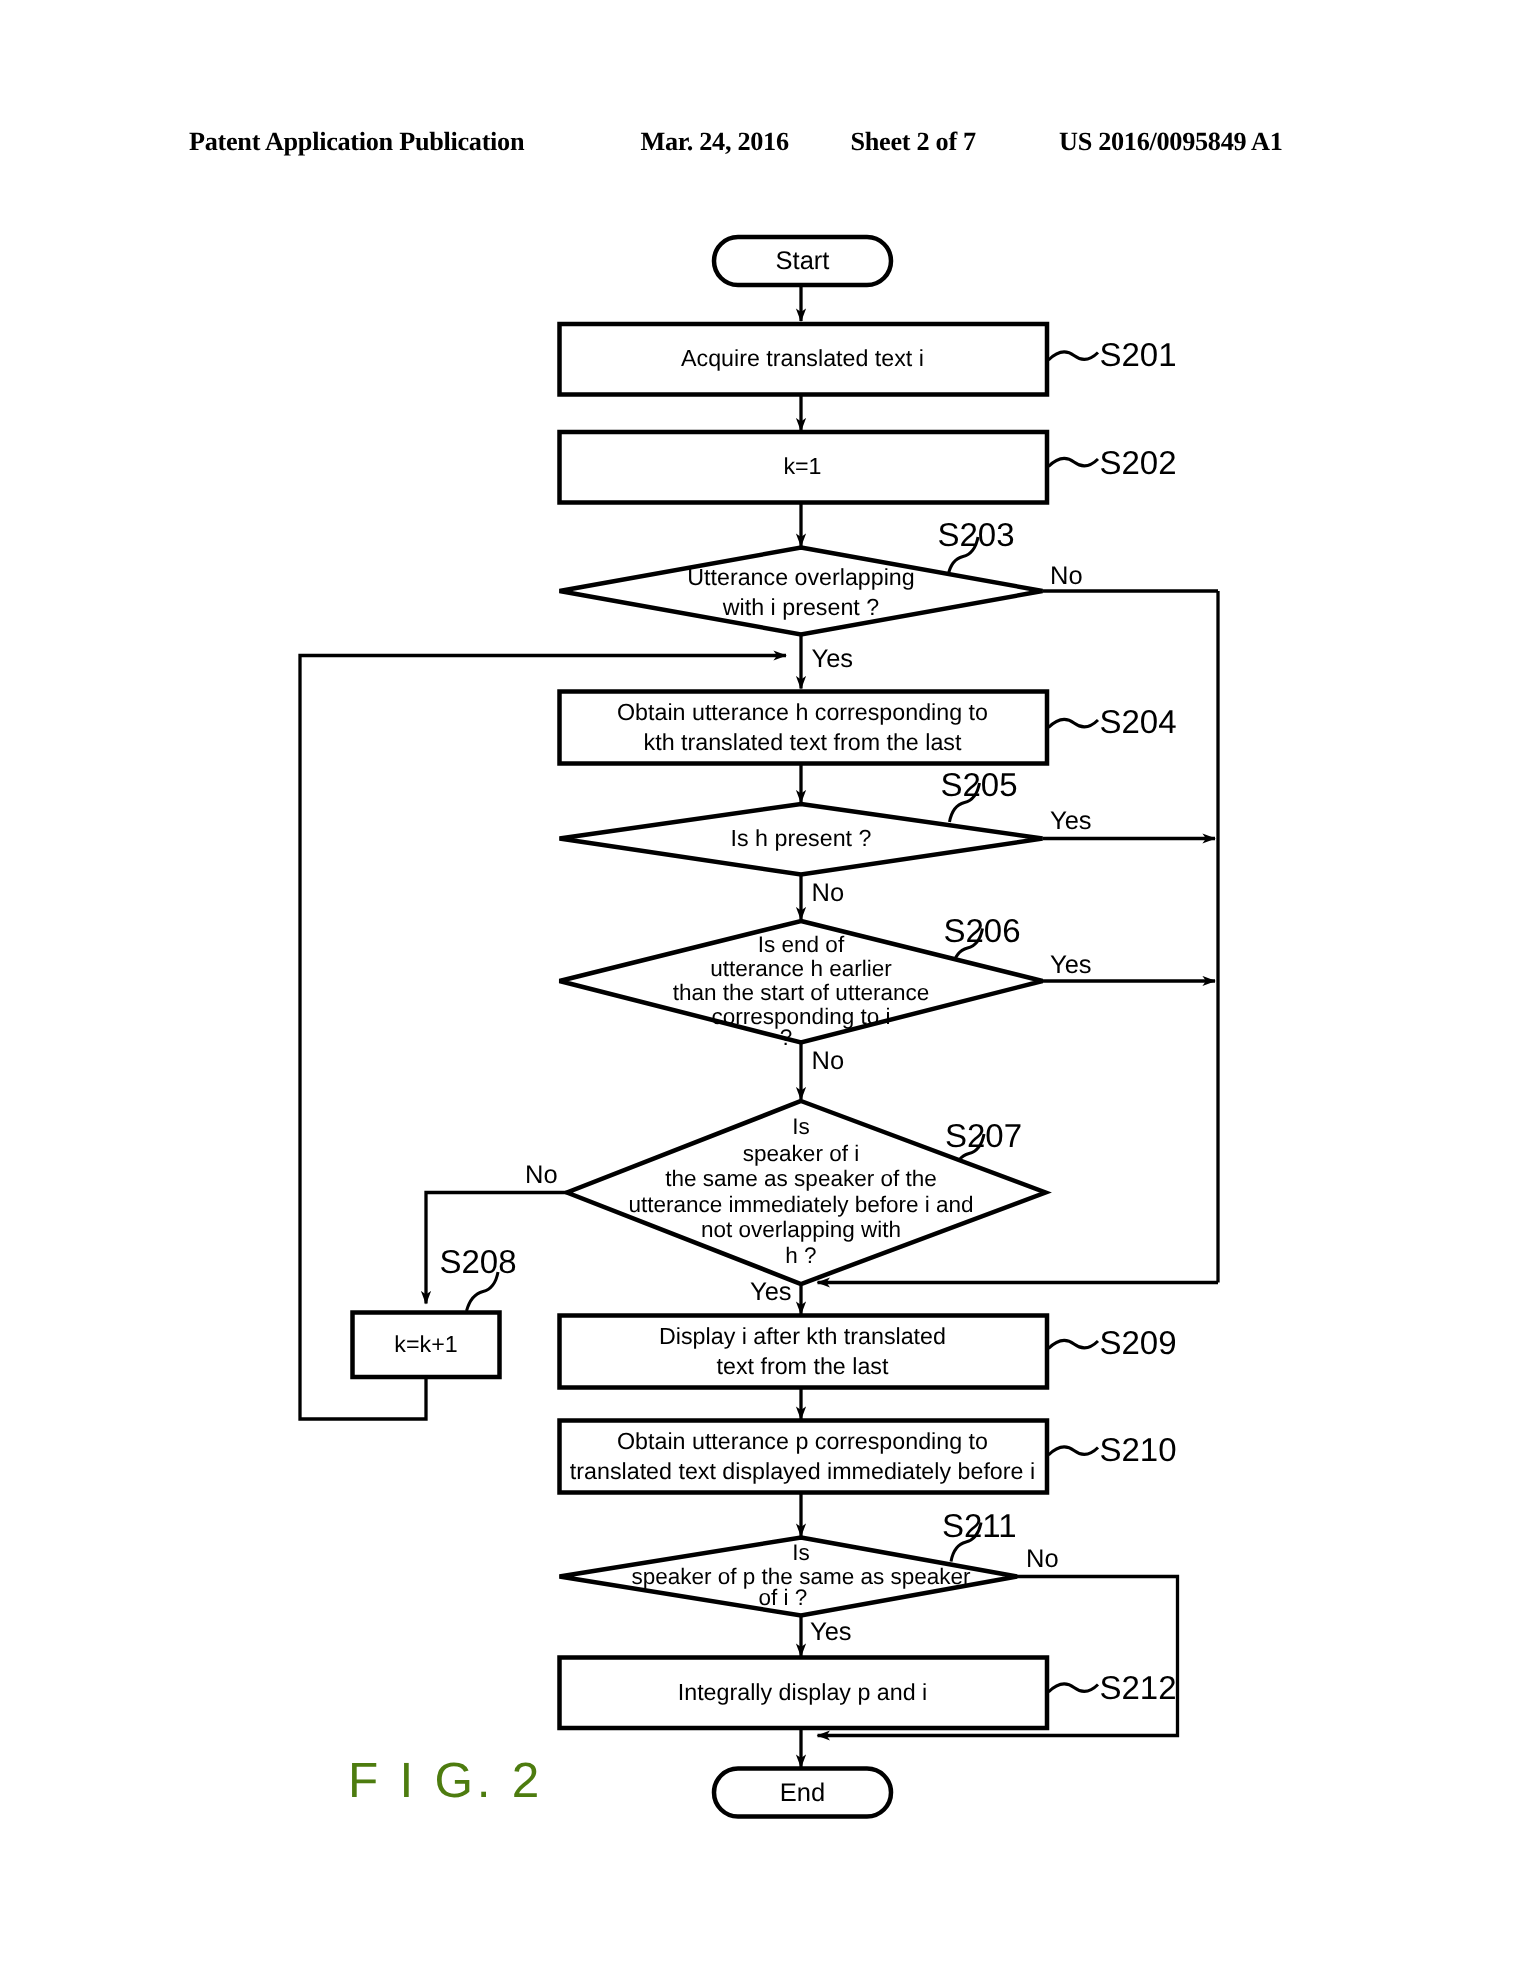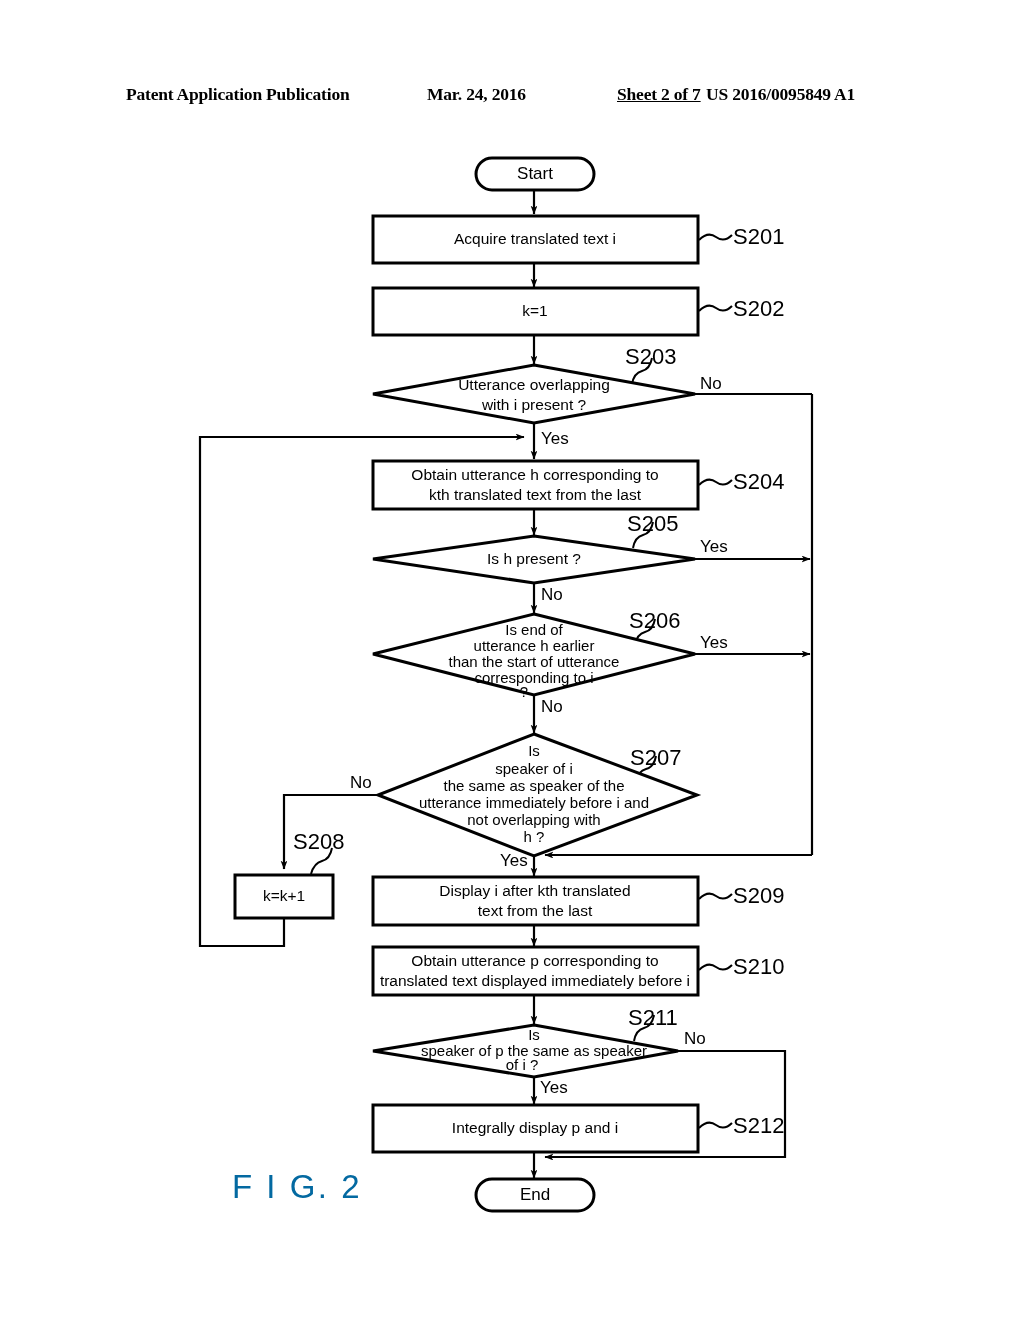--- a/index.html
+++ b/index.html
@@ -40,37 +40,36 @@
   .hdr-pub {
     position: absolute;
     left: 126px;
   }
   .hdr-date {
     position: absolute;
     left: 427px;
   }
   .hdr-sheet {
     position: absolute;
-    left: 617px;
-    text-decoration: underline;
+    left: 567px;
   }
   .hdr-patno {
     position: absolute;
     left: 706px;
   }
   
   .fig-caption {
     position: absolute;
     left: 232px;
     top: 1168px;
     font-family: "Liberation Sans", sans-serif;
     font-size: 33px;
     letter-spacing: 2.5px;
     font-weight: 400;
-    color: #0369a1;
+    color: #4d7c0f;
   }
   
   #flow-svg {
     position: absolute;
     left: 0;
     top: 0;
     width: 1024px;
     height: 1320px;
   }
   .node-box {

